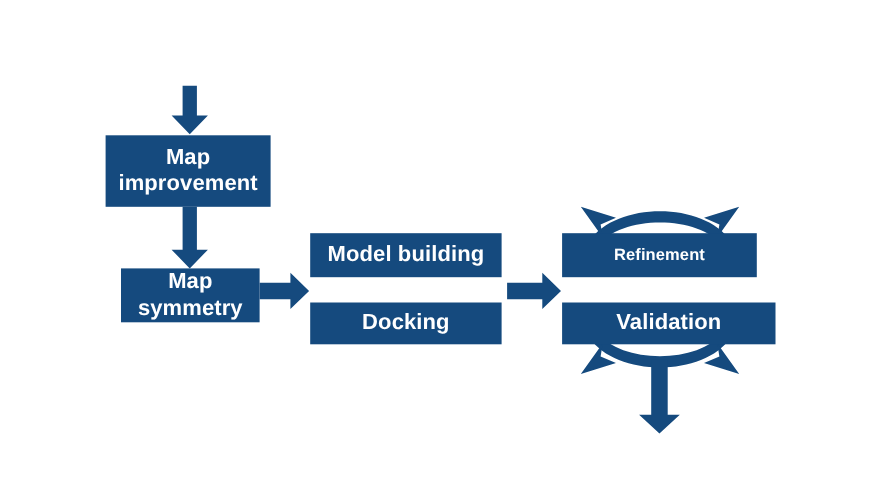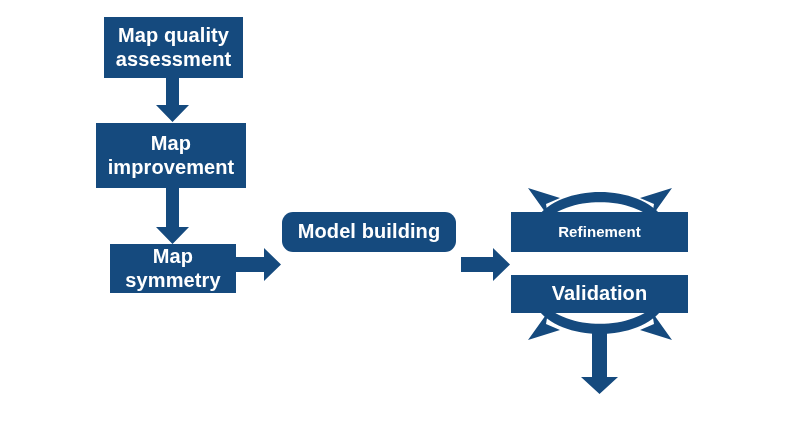--- a/index.html
+++ b/index.html
@@ -37,21 +37,21 @@
     white-space: pre-line;
     padding: 0 4px;
   }
   
   #box-map-quality      { left:104px; top:17px;  width:139px; height:61px;  font-size:20px; }
   #box-map-improvement  { left:96px;  top:123px; width:150px; height:65px;  font-size:20px; }
   #box-map-symmetry     { left:110px; top:244px; width:126px; height:49px;  font-size:20px; }
   #box-model-building   { left:282px; top:212px; width:174px; height:40px;  font-size:20px; }
   #box-docking          { left:282px; top:275px; width:174px; height:38px;  font-size:20px; }
   #box-refinement       { left:511px; top:212px; width:177px; height:40px;  font-size:15px; }
-  #box-validation       { left:511px; top:275px; width:177px; height:38px;  font-size:20px; }
+  #box-validation       { left:511px; top:275px; width:194px; height:38px;  font-size:20px; }
   #box-deposition       { left:511px; top:394px; width:177px; height:40px;  font-size:20px; }
 
   
   #arrows {
     position: absolute;
     left: 0; top: 0;
     width: 800px;
     height: 443px;
     z-index: 2;
   }
@@ -101,39 +101,38 @@
       <path d="M 166 188 L 179 188 L 179 227 L 189 227 L 172.5 244 L 156 227 L 166 227 Z"></path>
 
       <path d="M 236 257 L 264 257 L 264 248 L 281 264.5 L 264 281 L 264 272 L 236 272 Z"></path>
 
       <path d="M 461 257 L 493 257 L 493 248 L 510 264.5 L 493 281 L 493 272 L 461 272 Z"></path>
 
       <path d="M 592 327 L 607 327 L 607 377 L 618 377 L 599.5 394 L 581 377 L 592 377 Z"></path>
     </g>
   </svg>
 
-  <div class="box" id="box-map-quality" style="background: rgb(21, 74, 126); color: rgb(255, 255, 255);">
-    <span class="box-label">Map quality
-assessment</span>
-  </div>
 
   <div class="box" id="box-map-improvement" style="background: rgb(21, 74, 126); color: rgb(255, 255, 255);">
     <span class="box-label">Map
 improvement</span>
   </div>
 
   <div class="box" id="box-map-symmetry" style="background: rgb(21, 74, 126); color: rgb(255, 255, 255);">
     <span class="box-label">Map
 symmetry</span>
   </div>
 
-  <div class="box" id="box-model-building" style="background: rgb(21, 74, 126); color: rgb(255, 255, 255); border-radius: 11px;">
+  <div class="box" id="box-model-building" style="background: rgb(21, 74, 126); color: rgb(255, 255, 255);">
     <span class="box-label">Model building</span>
   </div>
 
+  <div class="box" id="box-docking" style="background: rgb(21, 74, 126); color: rgb(255, 255, 255);">
+    <span class="box-label">Docking</span>
+  </div>
 
   <div class="box" id="box-refinement" style="background: rgb(21, 74, 126); color: rgb(255, 255, 255);">
     <span class="box-label">Refinement</span>
   </div>
 
   <div class="box" id="box-validation" style="background: rgb(21, 74, 126); color: rgb(255, 255, 255);">
     <span class="box-label">Validation</span>
   </div>
 
 

